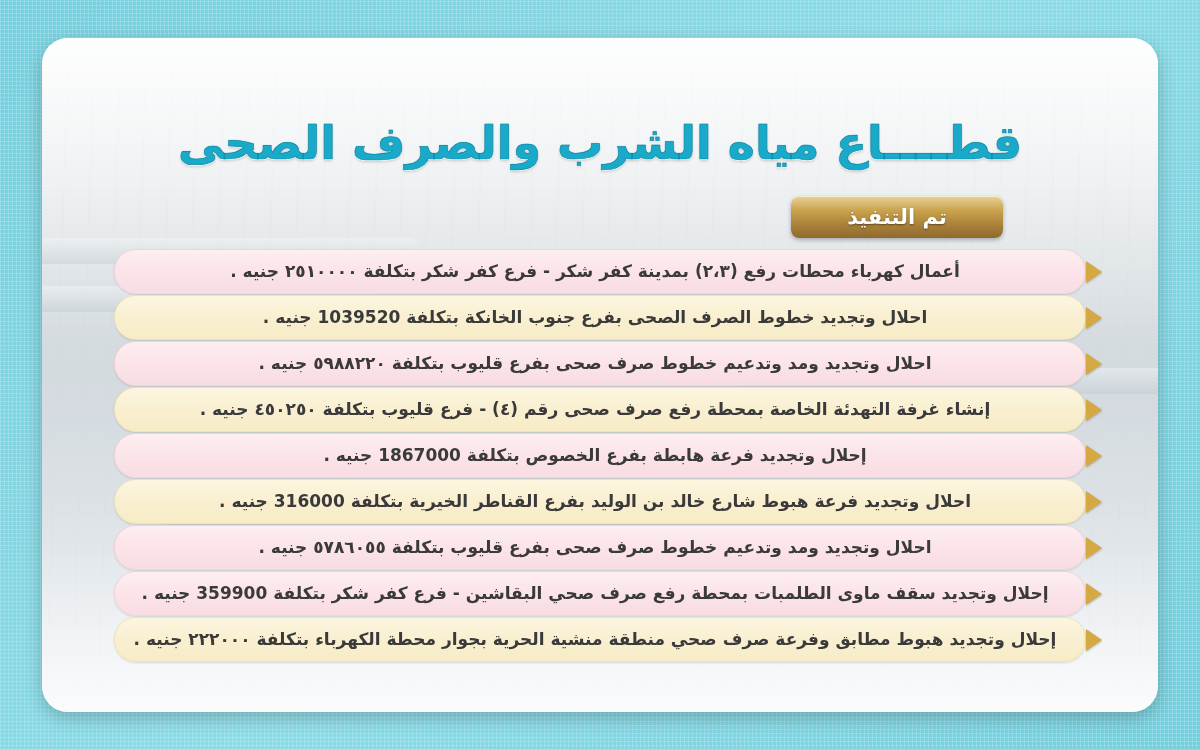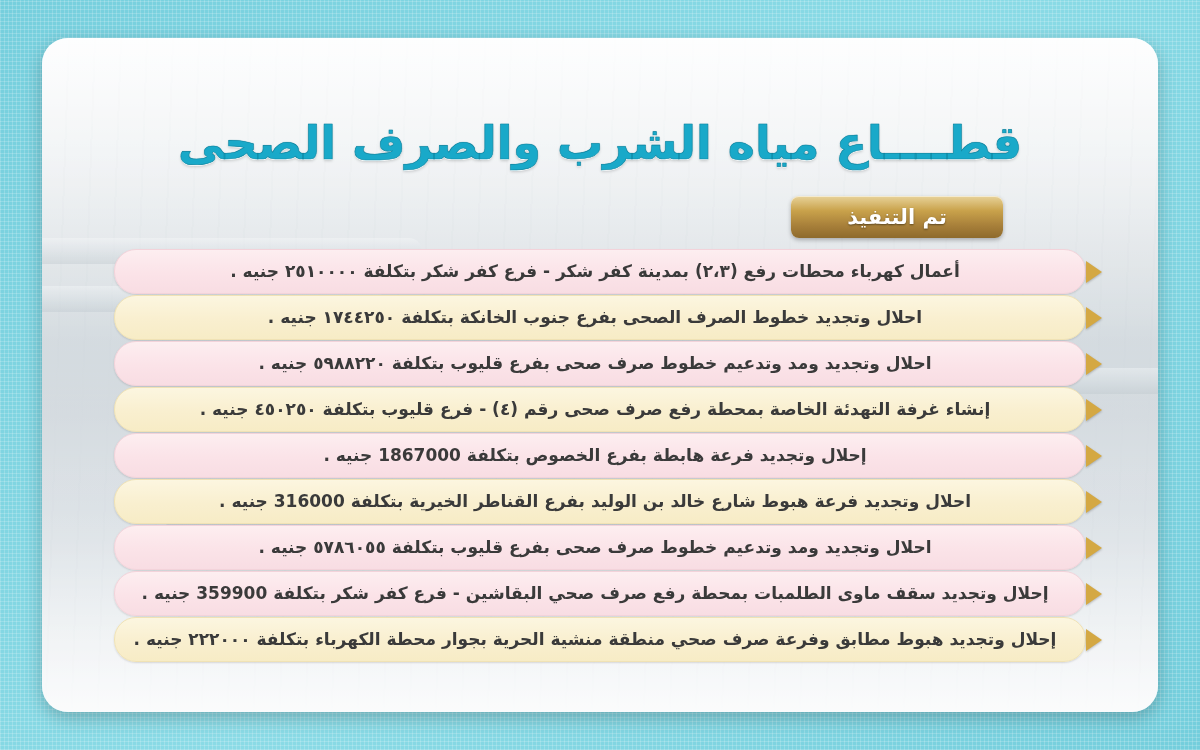--- a/index.html
+++ b/index.html
@@ -171,21 +171,21 @@
 
   <div class="list">
     <div class="row">
       <div class="bar pink">
         <span class="bar-text">أعمال كهرباء محطات رفع (٢،٣) بمدينة كفر شكر - فرع كفر شكر بتكلفة ٢٥١٠٠٠٠ جنيه .</span>
         <span class="arrow"></span>
       </div>
     </div>
     <div class="row">
       <div class="bar cream">
-        <span class="bar-text">احلال وتجديد خطوط الصرف الصحى  بفرع  جنوب الخانكة بتكلفة ١٧٤٤٢٥٠ جنيه .</span>
+        <span class="bar-text">احلال وتجديد خطوط الصرف الصحى  بفرع  جنوب الخانكة بتكلفة 1039520 جنيه .</span>
         <span class="arrow"></span>
       </div>
     </div>
     <div class="row">
       <div class="bar pink">
         <span class="bar-text">احلال وتجديد ومد وتدعيم خطوط صرف صحى  بفرع قليوب بتكلفة ٥٩٨٨٢٢٠ جنيه .</span>
         <span class="arrow"></span>
       </div>
     </div>
     <div class="row">

